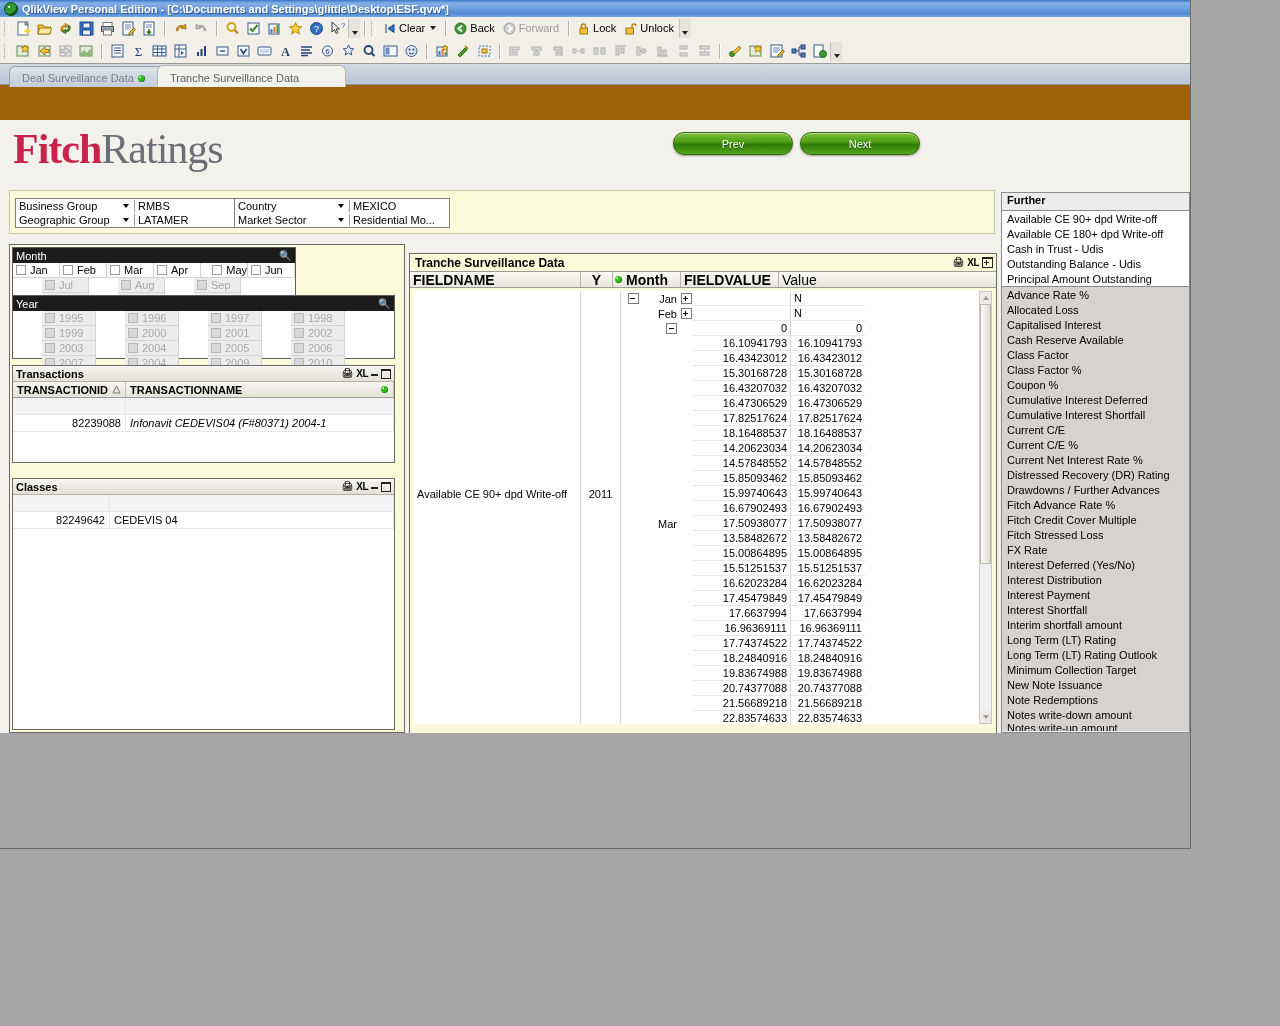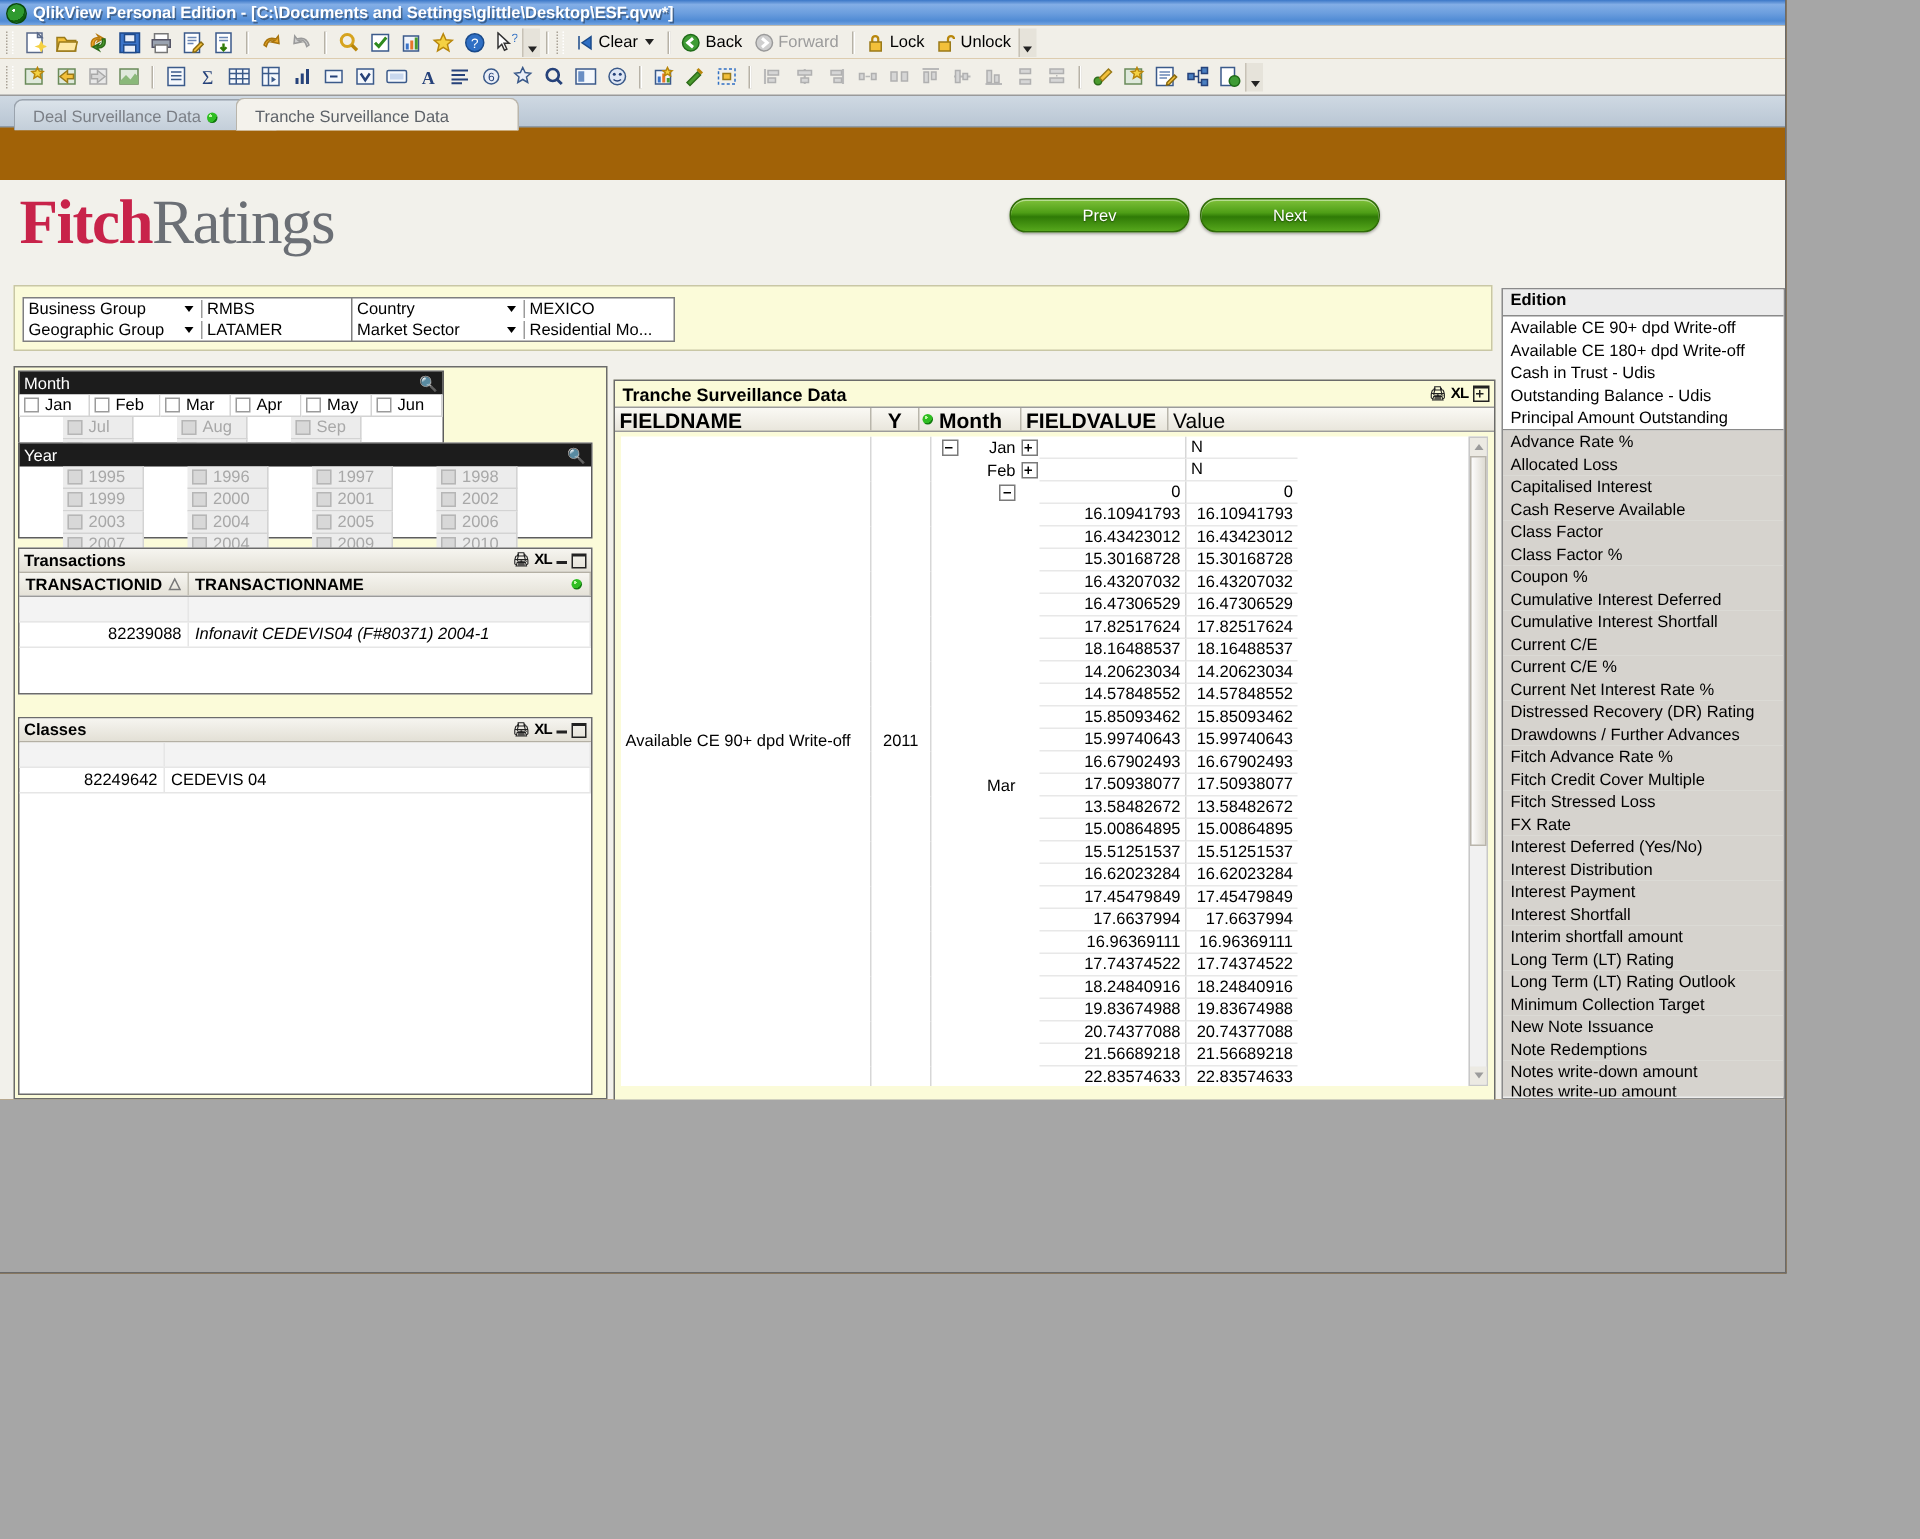--- a/index.html
+++ b/index.html
@@ -593,21 +593,21 @@
               <span>Feb</span>
             </div>
             <div class="lbcell" style="width: 47px;">
               <span class="cb"></span>
               <span>Mar</span>
             </div>
             <div class="lbcell" style="width: 47px;">
               <span class="cb"></span>
               <span>Apr</span>
             </div>
-            <div class="lbcell" style="width: 47px;">
+            <div class="lbcell" style="width: 47px; justify-content: flex-end;">
               <span class="cb"></span>
               <span>May</span>
             </div>
             <div class="lbcell" style="width: 47px;">
               <span class="cb"></span>
               <span>Jun</span>
             </div>
             <div class="lbcell excl" style="width: 47px;">
               <span class="cb"></span>
               <span>Jul</span>
@@ -1067,21 +1067,21 @@
             <i></i>
           </div>
         <div class="thumb"></div>
         <div class="arw dn" style="position:absolute;bottom:0;left:0;width:11px;">
             <i></i>
           </div>
       </div>
     </div>
 
     <div id="fieldspane" style="top:72px;height:541px;">
-      <div class="fp-title">Edition</div>
+      <div class="fp-title">Further</div>
       <div class="fwrap" id="fields-selected">
           <div class="frow">Available CE 90+ dpd Write-off</div>
           <div class="frow">Available CE 180+ dpd Write-off</div>
           <div class="frow">Cash in Trust - Udis</div>
           <div class="frow">Outstanding Balance - Udis</div>
           <div class="frow">Principal Amount Outstanding</div>
         </div>
       <div id="fields-available">
           <div class="frow grey">Advance Rate %</div>
           <div class="frow grey">Allocated Loss</div>

